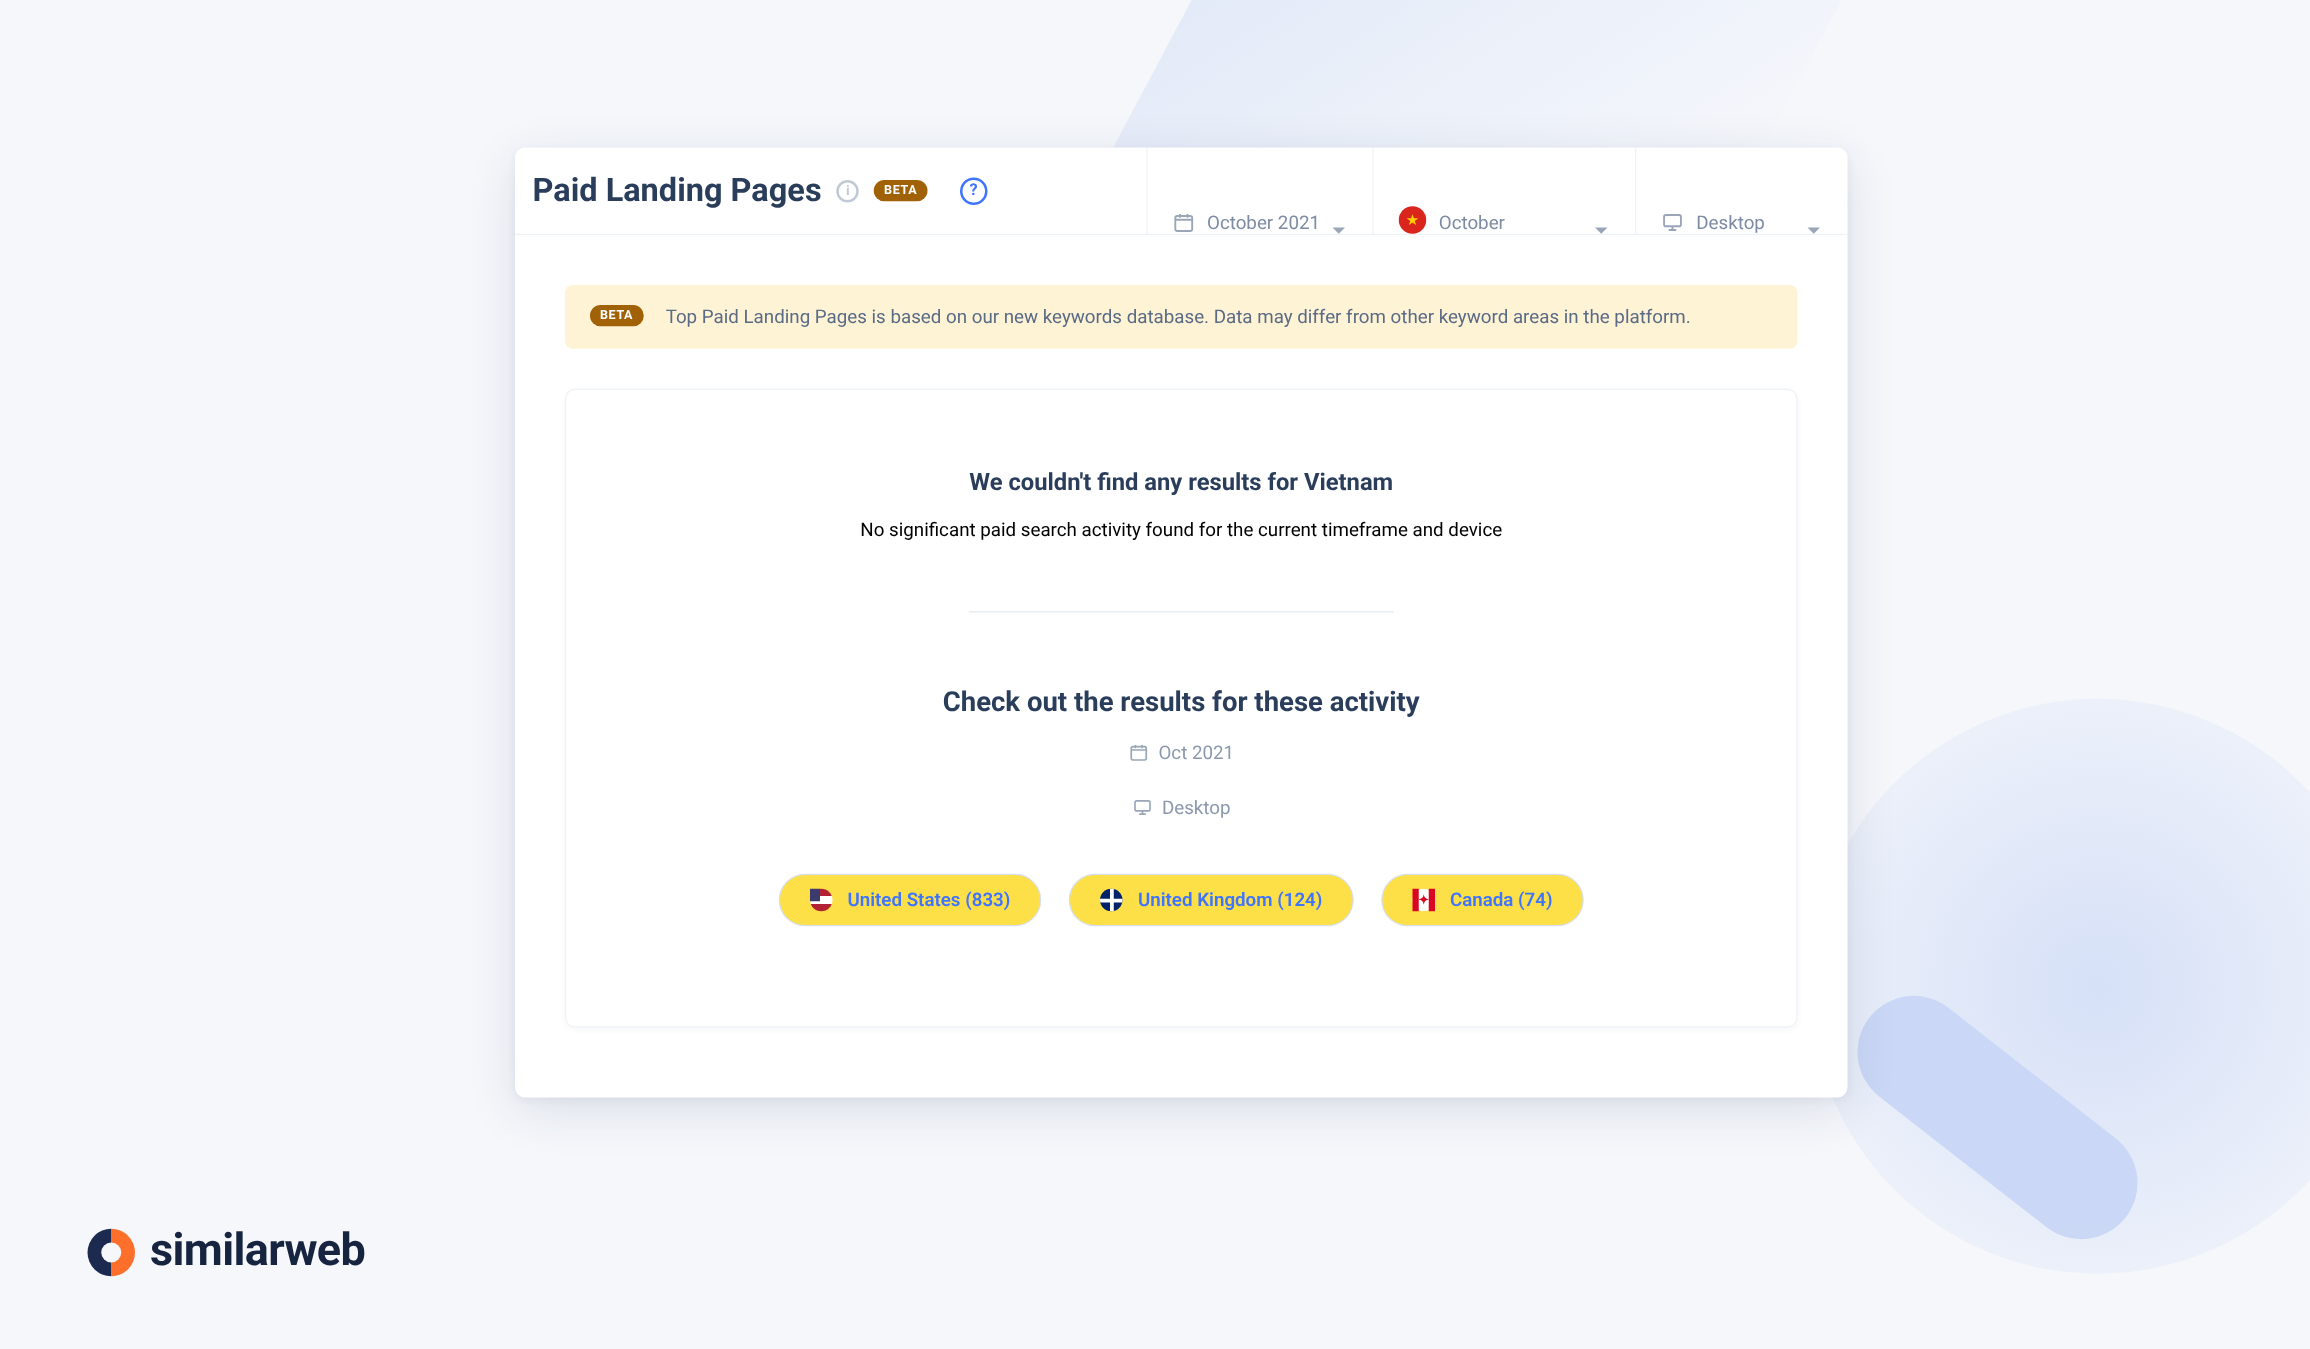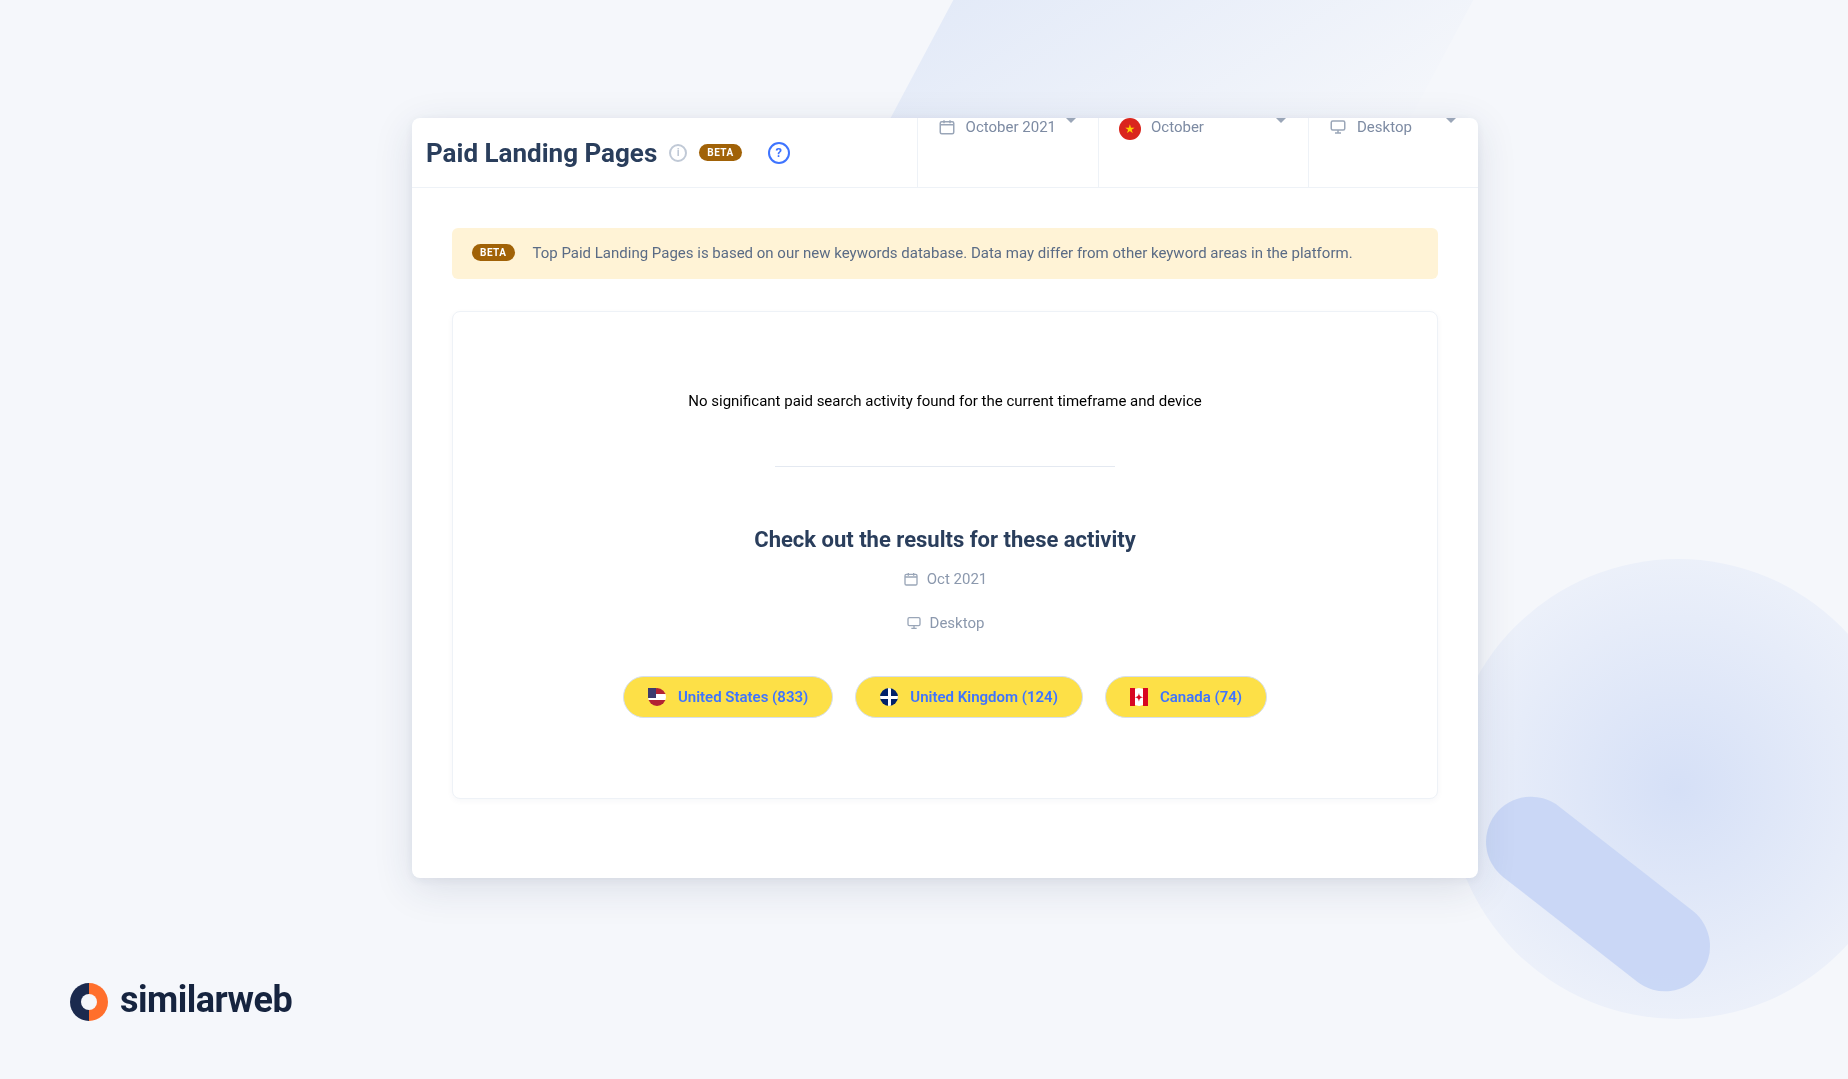--- a/index.html
+++ b/index.html
@@ -85,21 +85,21 @@
   border-radius: 50%;
   border: 2px solid #3e74ff;
   color: #3e74ff;
   font-size: 13px; font-weight: 700;
   display: flex; align-items: center; justify-content: center;
   margin-left: 14px;
 }
 .spacer { flex: 1; }
 .dd {
   border-left: 1px solid #eef2f7;
-  display: flex; align-items: flex-start;
+  display: flex; align-items: flex-end;
   gap: 10px;
   padding: 0 22px 0 20px;
   color: #7d8ba3;
   font-size: 15px;
   cursor: pointer;
   min-width: 170px;
 }
 .dd .label { flex: 1; color: #7d8ba3; }
 .caret {
   width: 0; height: 0;
@@ -269,20 +269,21 @@
     </div>
   </div>
 
   <div class="content">
     <div class="alert">
       <span class="beta-badge">BETA</span>
       <div class="alert-text">Top Paid Landing Pages is based on our new keywords database. Data may differ from other keyword areas in the platform.</div>
     </div>
 
     <div class="panel">
+      <div class="no-results-title">We couldn't find any results for Vietnam</div>
       <div class="no-results-sub">No significant paid search activity found for the current timeframe and device</div>
 
       <div class="divider"></div>
 
       <div class="suggest-title">Check out the results for these activity</div>
 
       <div class="meta-row">
         <div class="meta-item">
           <span>
             <svg width="16" height="16" viewBox="0 0 24 24" fill="none" stroke="#9aa6b8" stroke-width="2">

